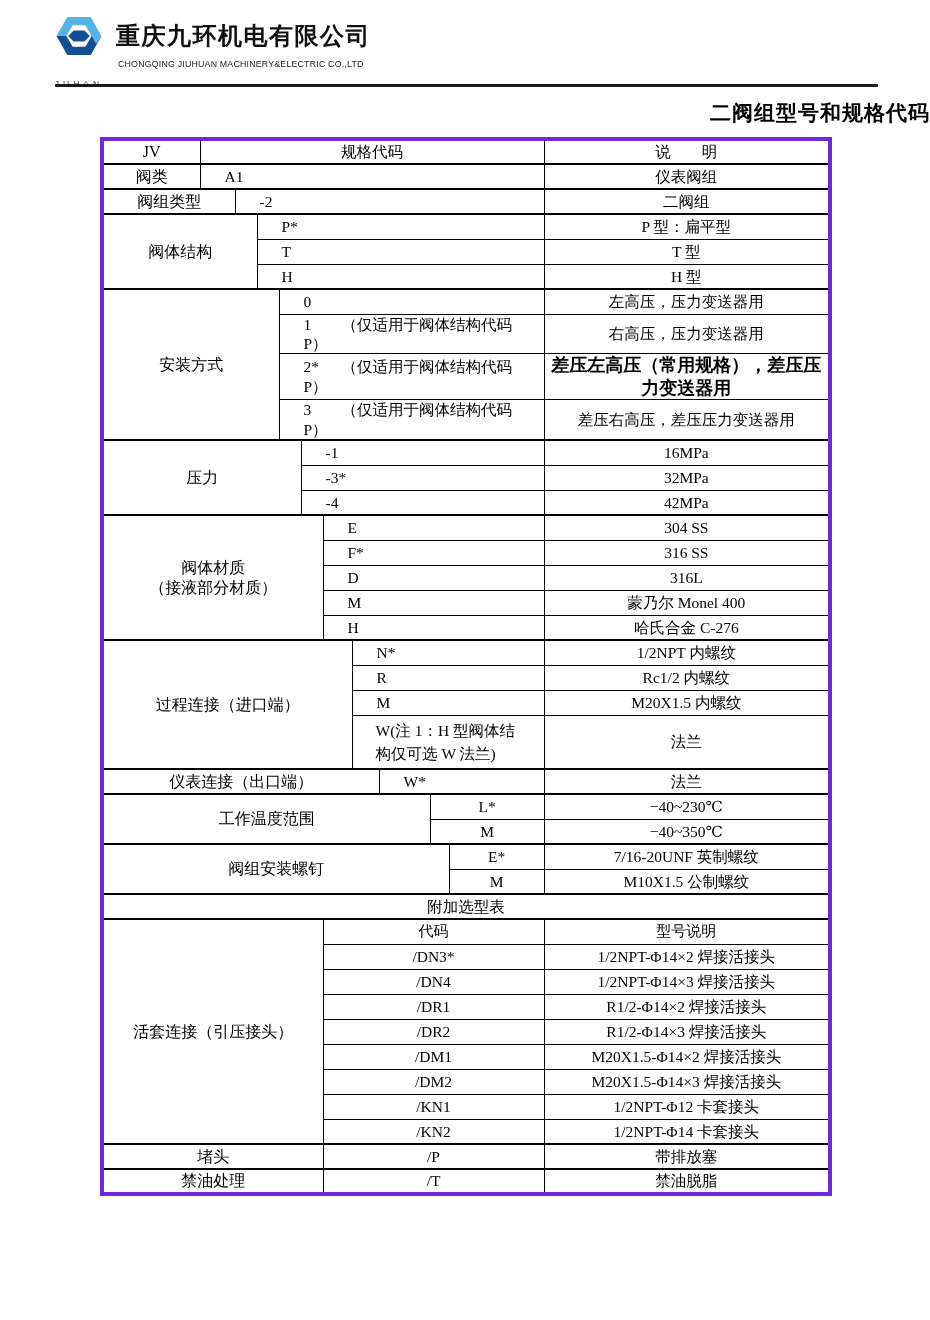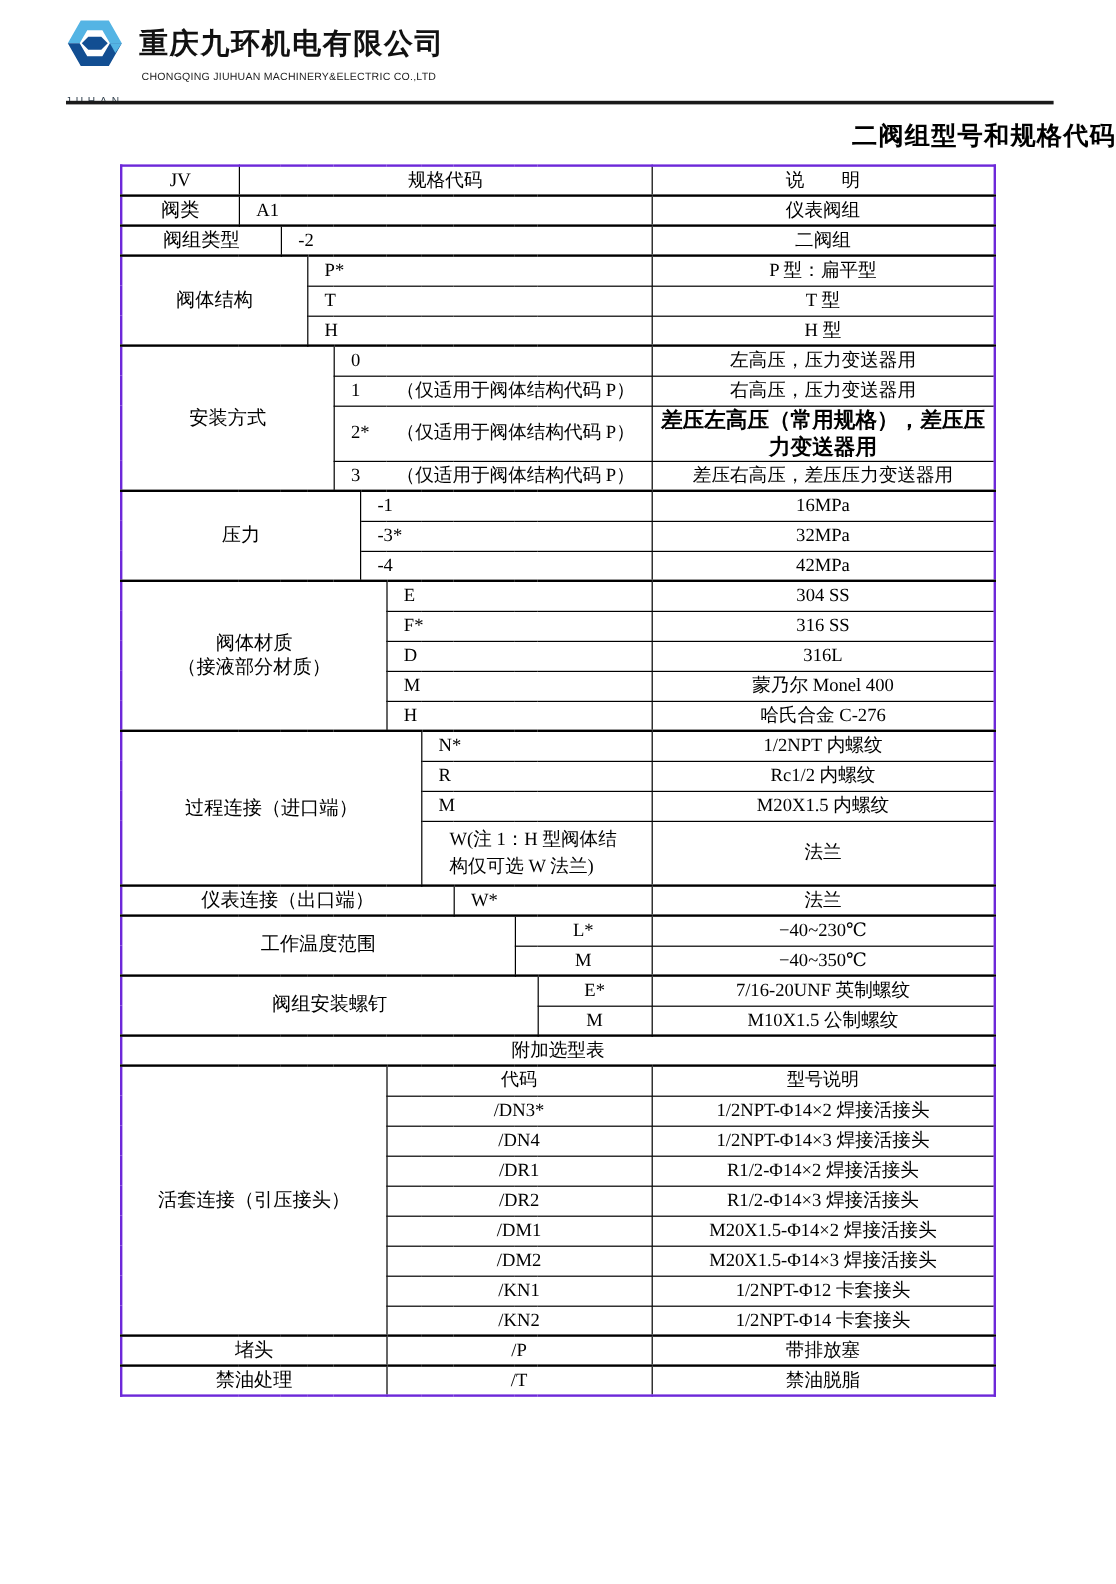--- a/index.html
+++ b/index.html
@@ -15,28 +15,28 @@
   .cn { position:absolute; left:116px; top:20px; font-size:24px; font-weight:bold;
         letter-spacing:1.5px; color:#111; }
   .en { position:absolute; left:118px; top:59px; font-family:"Liberation Sans","DejaVu Sans",sans-serif;
         font-size:8.8px; font-weight:normal; letter-spacing:0.2px; color:#1c1c1c; }
   .rule { position:absolute; left:55px; top:84px; width:823px; height:2.5px; background:#1a1a1a; }
   .title { position:absolute; left:0; top:99px; width:930px; text-align:right;
            font-size:21px; font-weight:bold; letter-spacing:1px; }
   
   table.spec { position:absolute; left:100px; top:137px; width:728px;
                border-collapse:collapse; table-layout:fixed;
-               border:2px solid #6d28d9; }
+               border:4px solid #6d28d9; }
   tr { height:25px; }
   tr.tall { height:52px; }
   td { border:1px solid #000; padding:0 4px; font-size:15.5px; line-height:1.25;
        overflow:hidden; }
   tr.st > td { border-top:2px solid #000; }
   .lbl  { text-align:center; font-size:16px; }
-  .code { text-align:left; padding-left:14px; }
+  .code { text-align:left; padding-left:24px; }
   .codec{ text-align:center; }
   .desc { text-align:center; }
   .hdr  { font-size:15px;margin-top:31px; }
   .em   { font-size:18px; font-weight:bold;margin-left:24px; }
   .wrap { line-height:1.5; padding:3px 23px; white-space:normal; }
   .mcode{ display:inline-block; min-width:38px; }
 </style>
 </head>
 <body>
 

